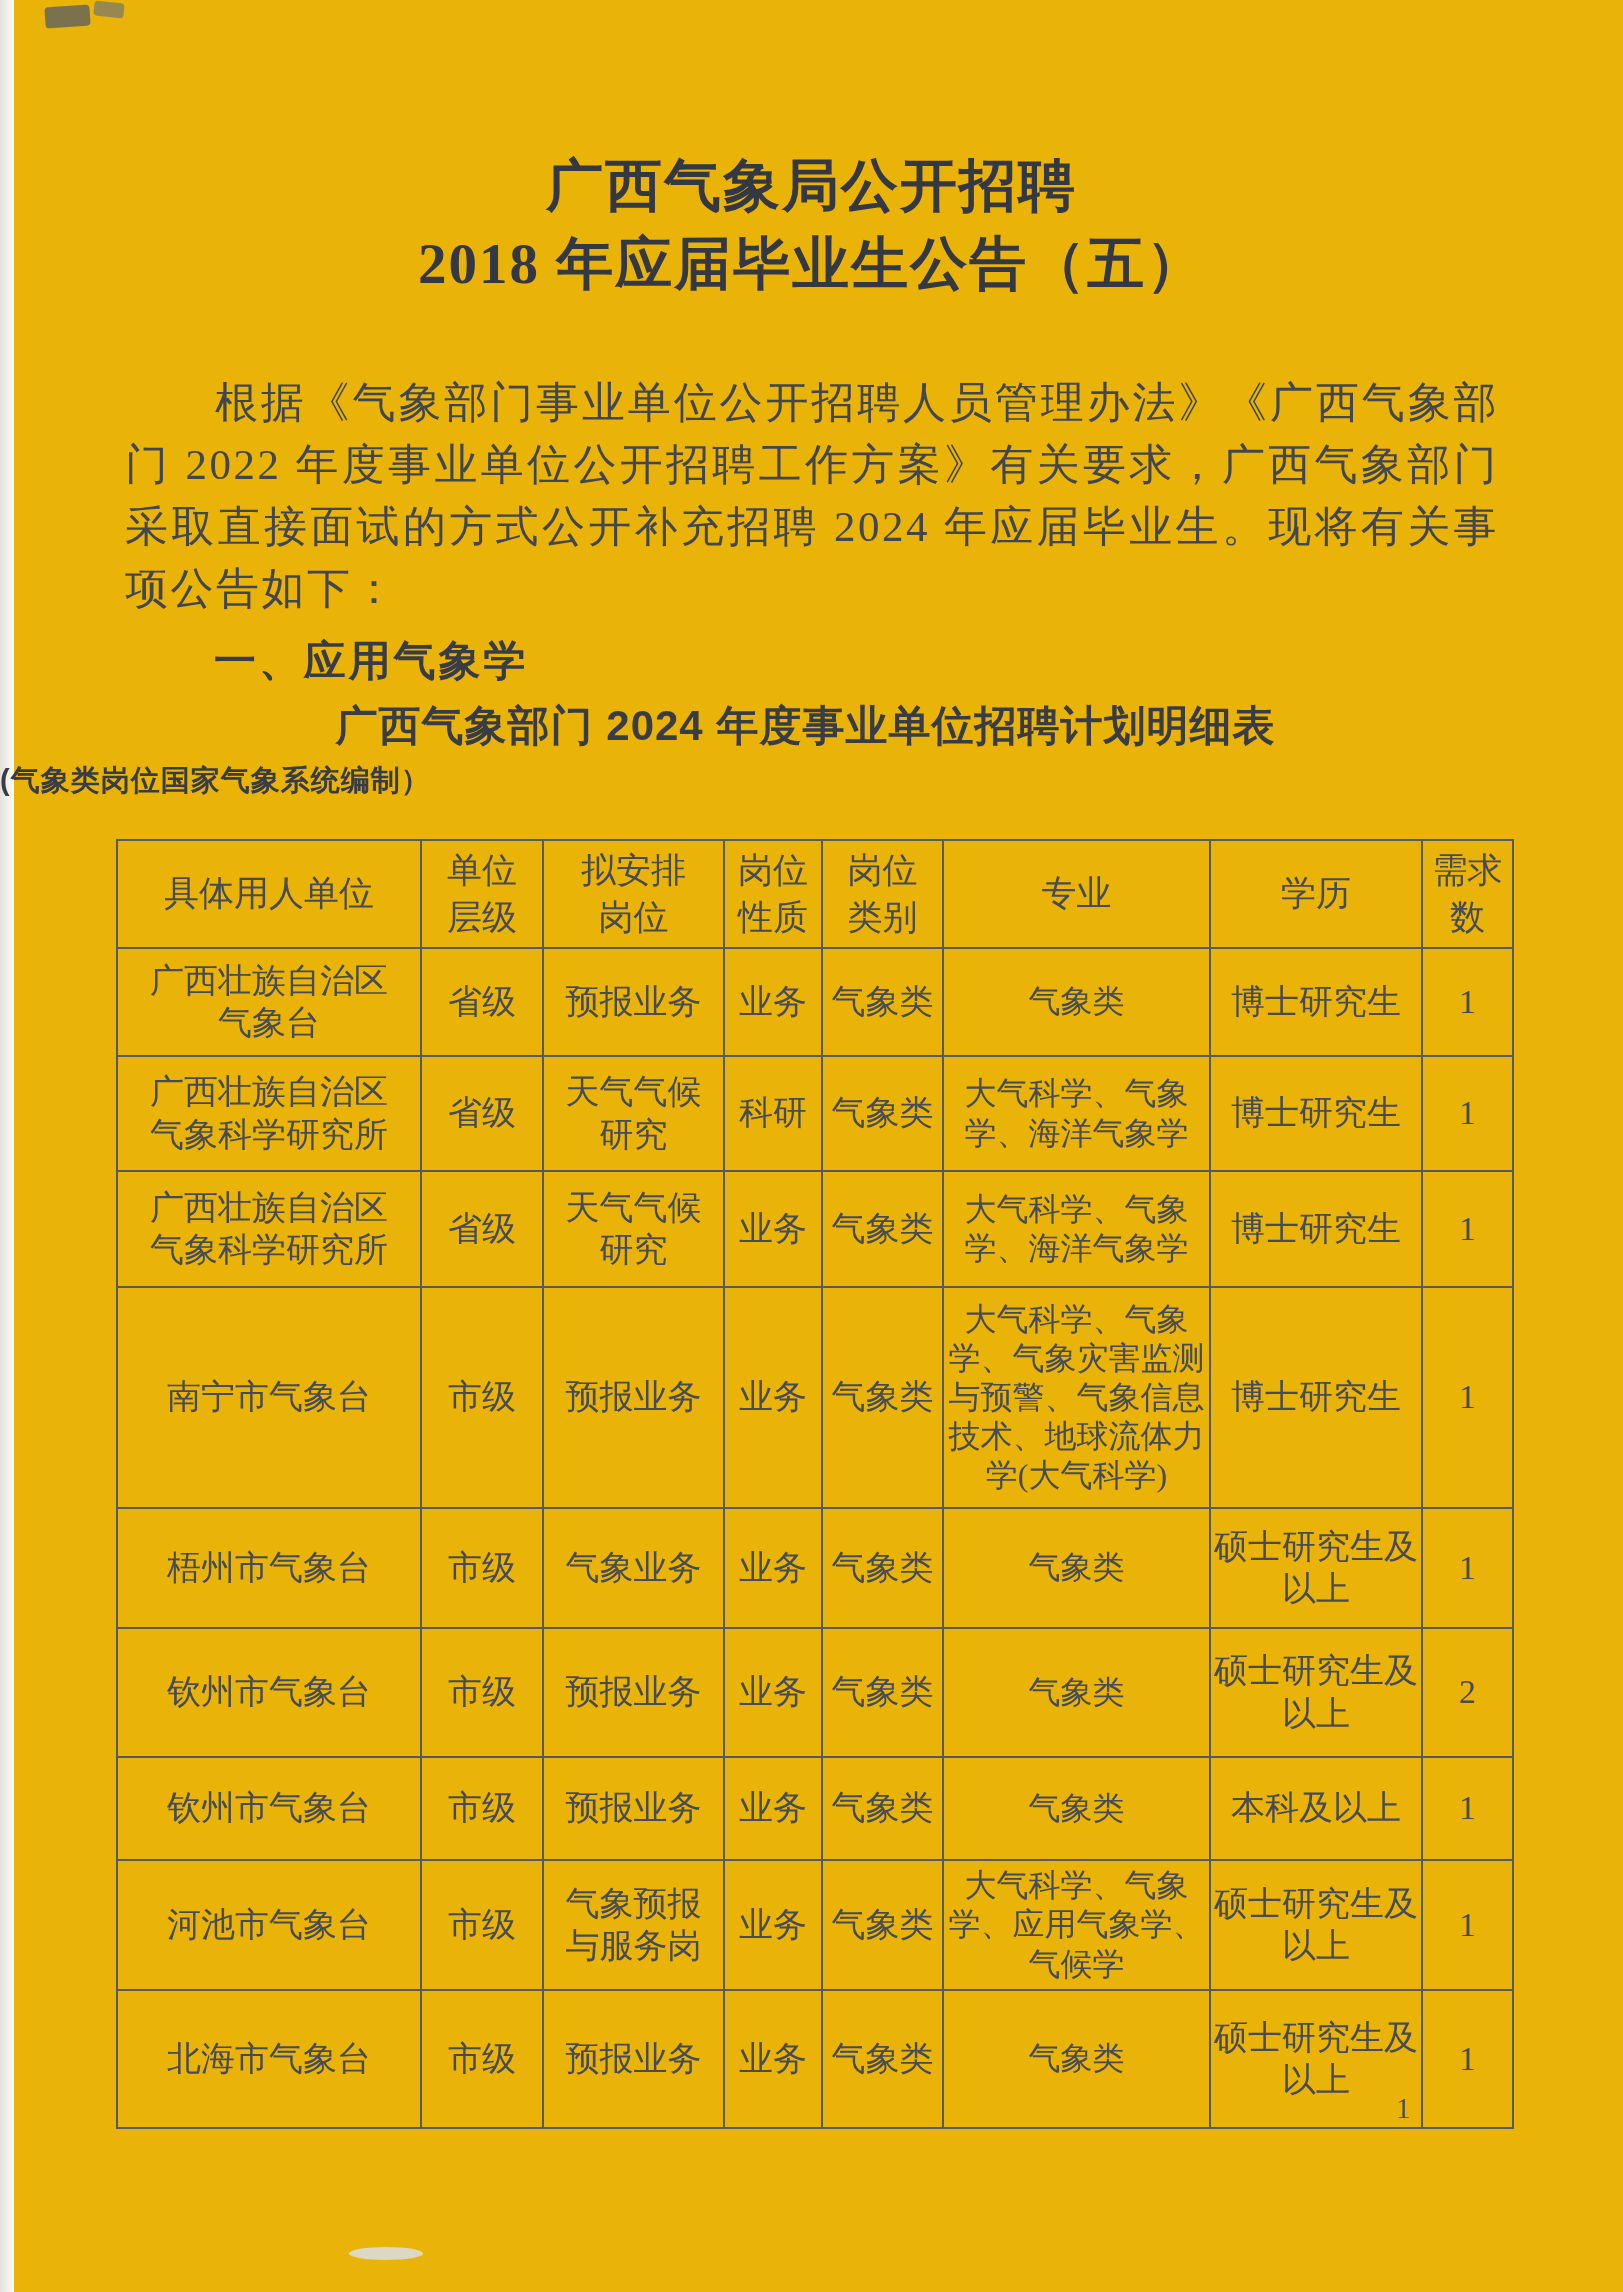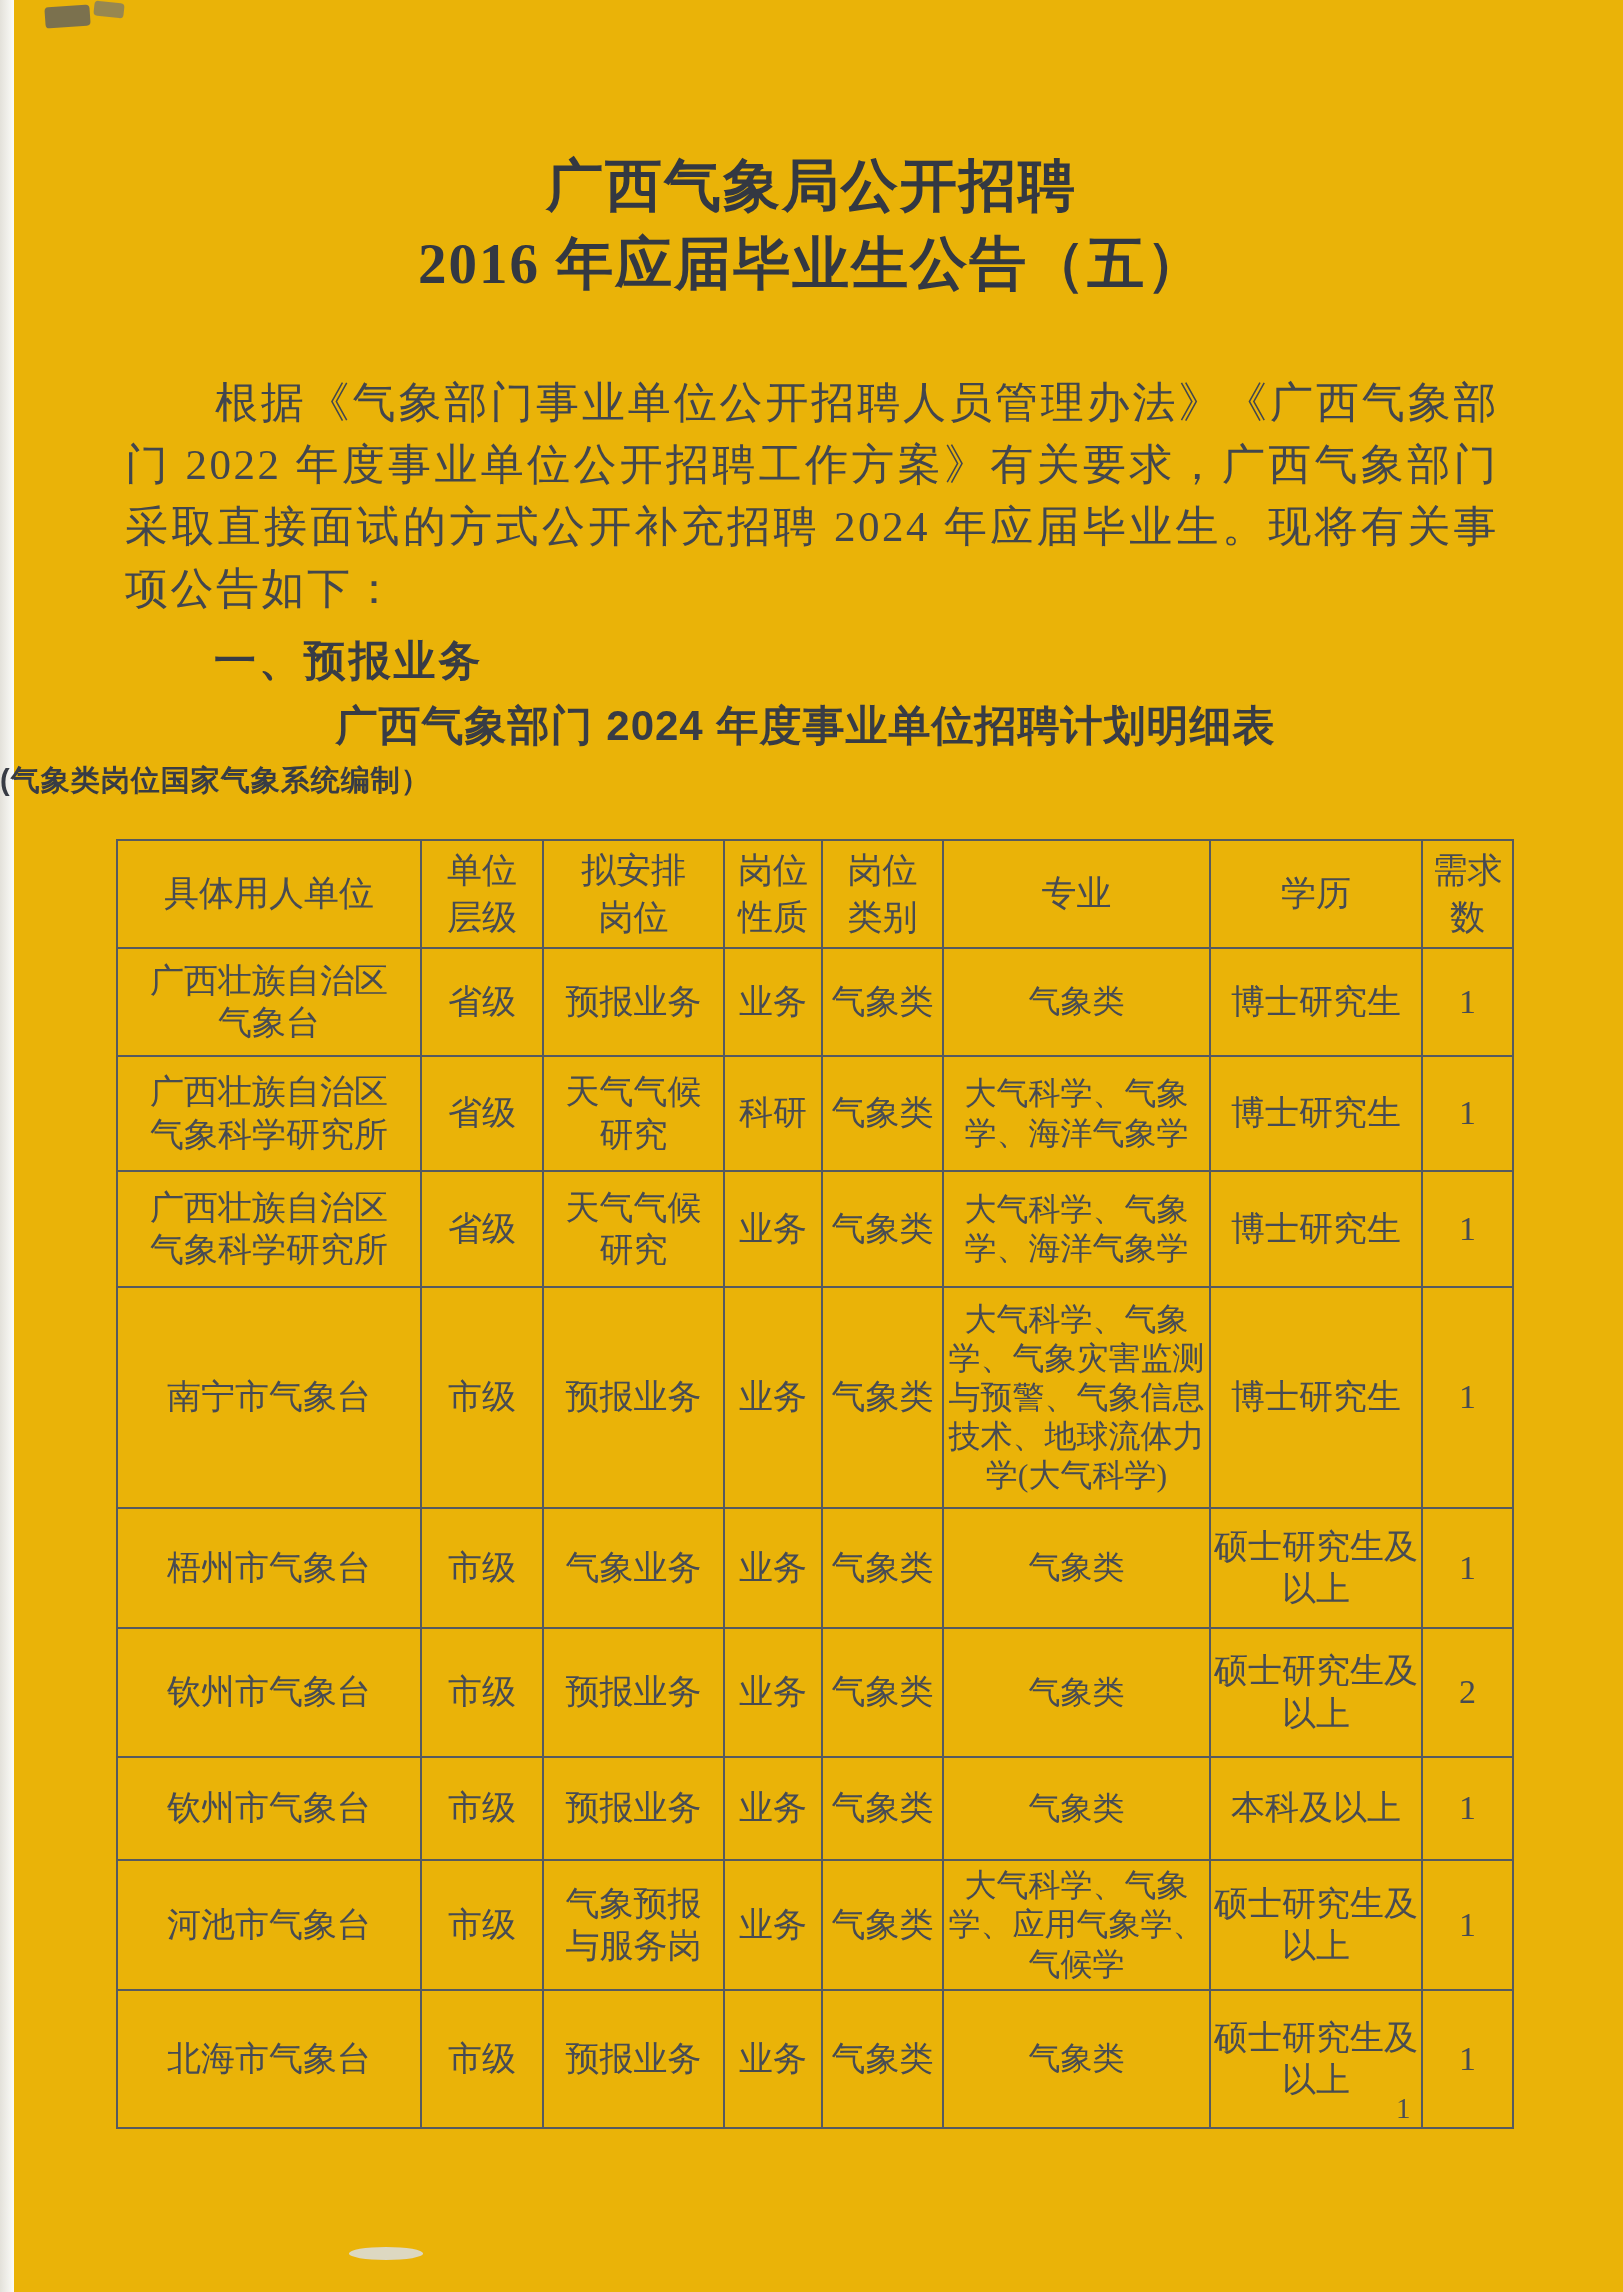--- a/index.html
+++ b/index.html
@@ -83,26 +83,26 @@
 
 <div class="page">
 
   <div class="edge-shadow"></div>
   <div class="mark1"></div>
   <div class="mark2"></div>
   <div class="smudge"></div>
 
   <div class="doc-title">
     <div>广西气象局公开招聘</div>
-    <div>2016 年应届毕业生公告（五）</div>
+    <div>2018 年应届毕业生公告（五）</div>
   </div>
 
   <div class="intro">根据《气象部门事业单位公开招聘人员管理办法》《广西气象部门 2022 年度事业单位公开招聘工作方案》有关要求，广西气象部门采取直接面试的方式公开补充招聘 2024 年应届毕业生。现将有关事项公告如下：</div>
 
-  <div class="sec-heading">一、预报业务</div>
+  <div class="sec-heading">一、应用气象学</div>
 
   <div class="tbl-title">广西气象部门 2024 年度事业单位招聘计划明细表</div>
   <div class="tbl-subtitle">(气象类岗位国家气象系统编制）</div>
 
   <table class="recruit">
     <colgroup>
       <col style="width:304px">
         <col style="width:122px">
         <col style="width:181px">
         <col style="width:98px">

